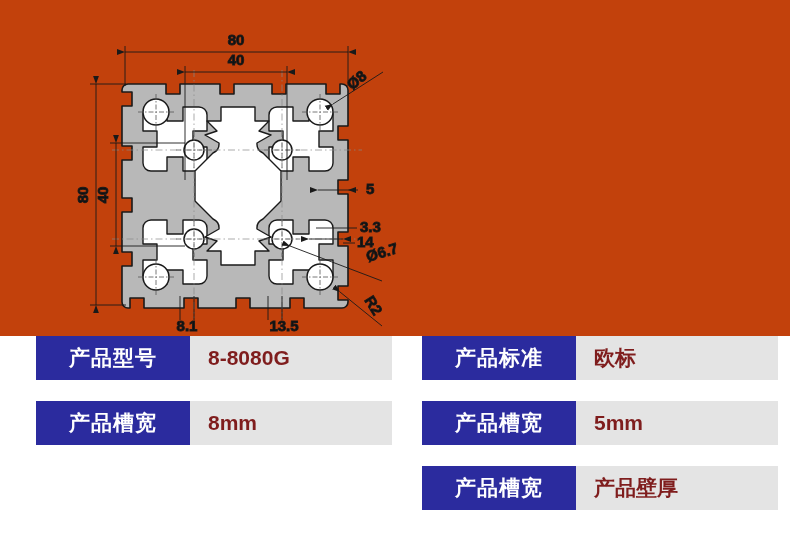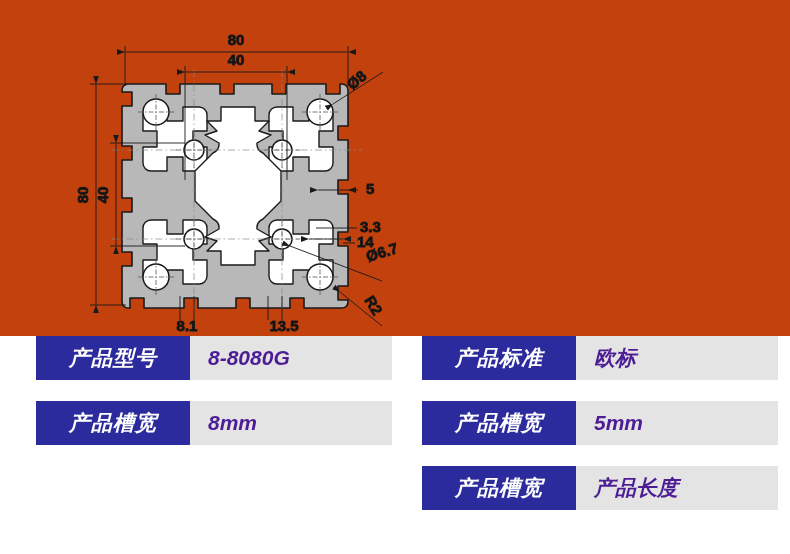--- a/index.html
+++ b/index.html
@@ -35,21 +35,20 @@
     position: absolute;
     left: 0;
     top: 336px;
     width: 790px;
     height: 218px;
   }
   .spec-column {
     position: absolute;
     top: 0;
     width: 356px;
-    font-style: italic;
   }
   #spec-column-left  { left: 36px; }
   #spec-column-right { left: 422px; }
 
   .spec-row {
     position: relative;
     height: 44px;
     margin-bottom: 21px;
     display: flex;
     align-items: stretch;
@@ -62,21 +61,21 @@
     font-weight: bold;
     display: flex;
     align-items: center;
     justify-content: center;
     letter-spacing: 1px;
     box-sizing: border-box;
   }
   .spec-value {
     flex: 1;
     background: #e4e4e4;
-    color: #4c1d95;
+    color: #7f1d1d;
     font-size: 21px;
     font-weight: bold;
     display: flex;
     align-items: center;
     padding-left: 18px;
     box-sizing: border-box;
   }
 
   
   .dimtext {
@@ -306,17 +305,17 @@
     <div class="spec-row">
       <div class="spec-label">产品标准</div>
       <div class="spec-value">欧标</div>
     </div>
     <div class="spec-row">
       <div class="spec-label">产品槽宽</div>
       <div class="spec-value">5mm</div>
     </div>
     <div class="spec-row">
       <div class="spec-label">产品槽宽</div>
-      <div class="spec-value">产品长度</div>
+      <div class="spec-value">产品壁厚</div>
     </div>
   </div>
 
 </div>
 
 </body></html>

